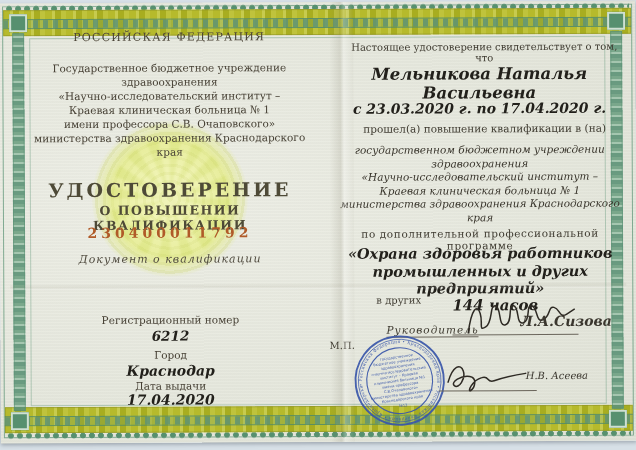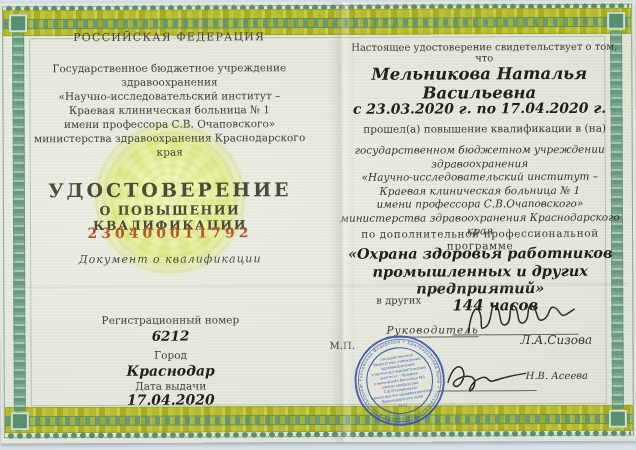--- a/index.html
+++ b/index.html
@@ -79,21 +79,21 @@
   .inst{left:334px;top:142px;width:292px;font-size:10.5px;line-height:13.5px;font-style:italic;color:#39352c;}
   .prog-label{left:340px;top:226px;width:280px;font-size:10.5px;letter-spacing:.6px;color:#3e3a30;}
   .prog1{left:334px;top:243px;width:292px;font-size:14.5px;}
   .prog2{left:334px;top:261px;width:292px;font-size:14.5px;}
   .vol-label{left:376px;top:293px;font-size:10px;color:#3e3a30;}
   .vol-value{left:420px;top:295px;width:150px;font-size:15px;}
   .head-label{left:386px;top:322px;font-size:10.5px;font-style:italic;letter-spacing:1px;color:#3e3a30;border-bottom:1px solid #6b665c;padding-bottom:1px;}
   .sig-line{border-bottom:1px solid #6b665c;height:1px;}
   .sig1-line{left:452px;top:332px;width:126px;}
   .sig2-line{left:438px;top:388px;width:98px;}
-  .head-name{left:520px;top:332px;font-size:12px;font-style:italic;color:#3a362e;}
+  .head-name{left:520px;top:312px;font-size:14px;font-style:italic;color:#3a362e;font-weight:bold;}
   .mp{left:329px;top:338px;font-size:10px;color:#3e3a30;}
   .secretary{left:525px;top:369px;font-size:10px;font-style:italic;color:#3a362e;}
   .sig{overflow:visible;}
 </style>
 </head>
 <body>
 
 <div class="abs sheet">
 
   <div class="abs outline1"></div>
@@ -137,21 +137,20 @@
   <div class="abs c bi date">17.04.2020</div>
 
   <div class="abs c intro">Настоящее удостоверение свидетельствует о том, что</div>
   <div class="abs c bi holder">Мельникова Наталья Васильевна</div>
   <div class="abs c bi period">с 23.03.2020 г. по 17.04.2020 г.</div>
   <div class="abs c completion">прошел(а) повышение квалификации в (на)</div>
   <div class="abs c inst">
     <div>государственном бюджетном учреждении здравоохранения</div>
     <div>«Научно-исследовательский институт –</div>
     <div>Краевая клиническая больница № 1</div>
-    <div>имени профессора С.В.Очаповского»</div>
     <div>министерства здравоохранения Краснодарского края</div>
   </div>
   <div class="abs c prog-label">по дополнительной профессиональной программе</div>
   <div class="abs c bi prog1">«Охрана здоровья работников</div>
   <div class="abs c bi prog2">промышленных и других предприятий»</div>
   <div class="abs vol-label">в других</div>
   <div class="abs c bi vol-value">144 часов</div>
 
   <div class="abs head-label">Руководитель</div>
   <div class="abs sig-line sig1-line"></div>

